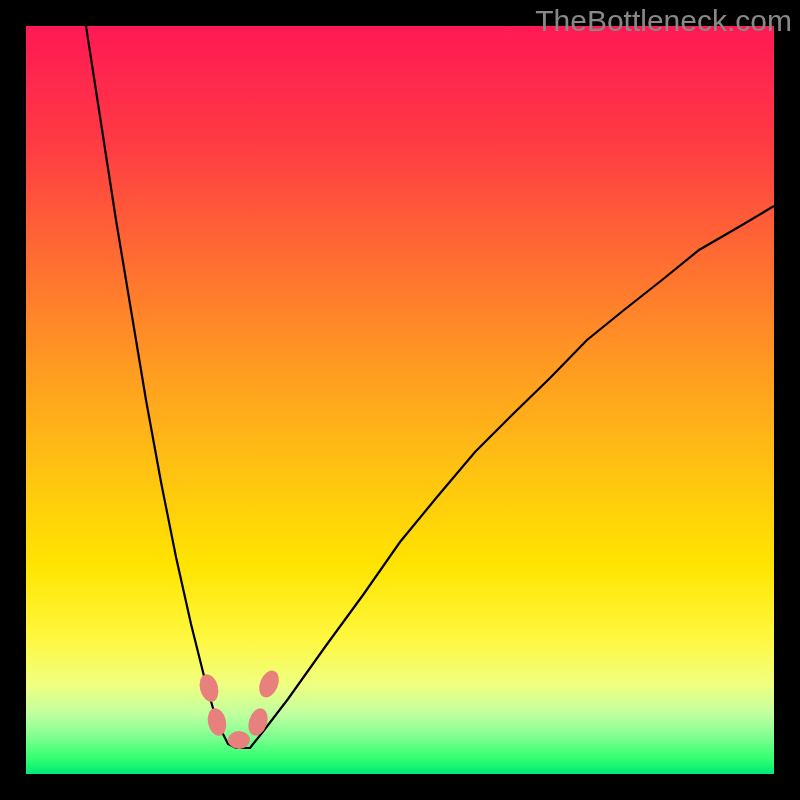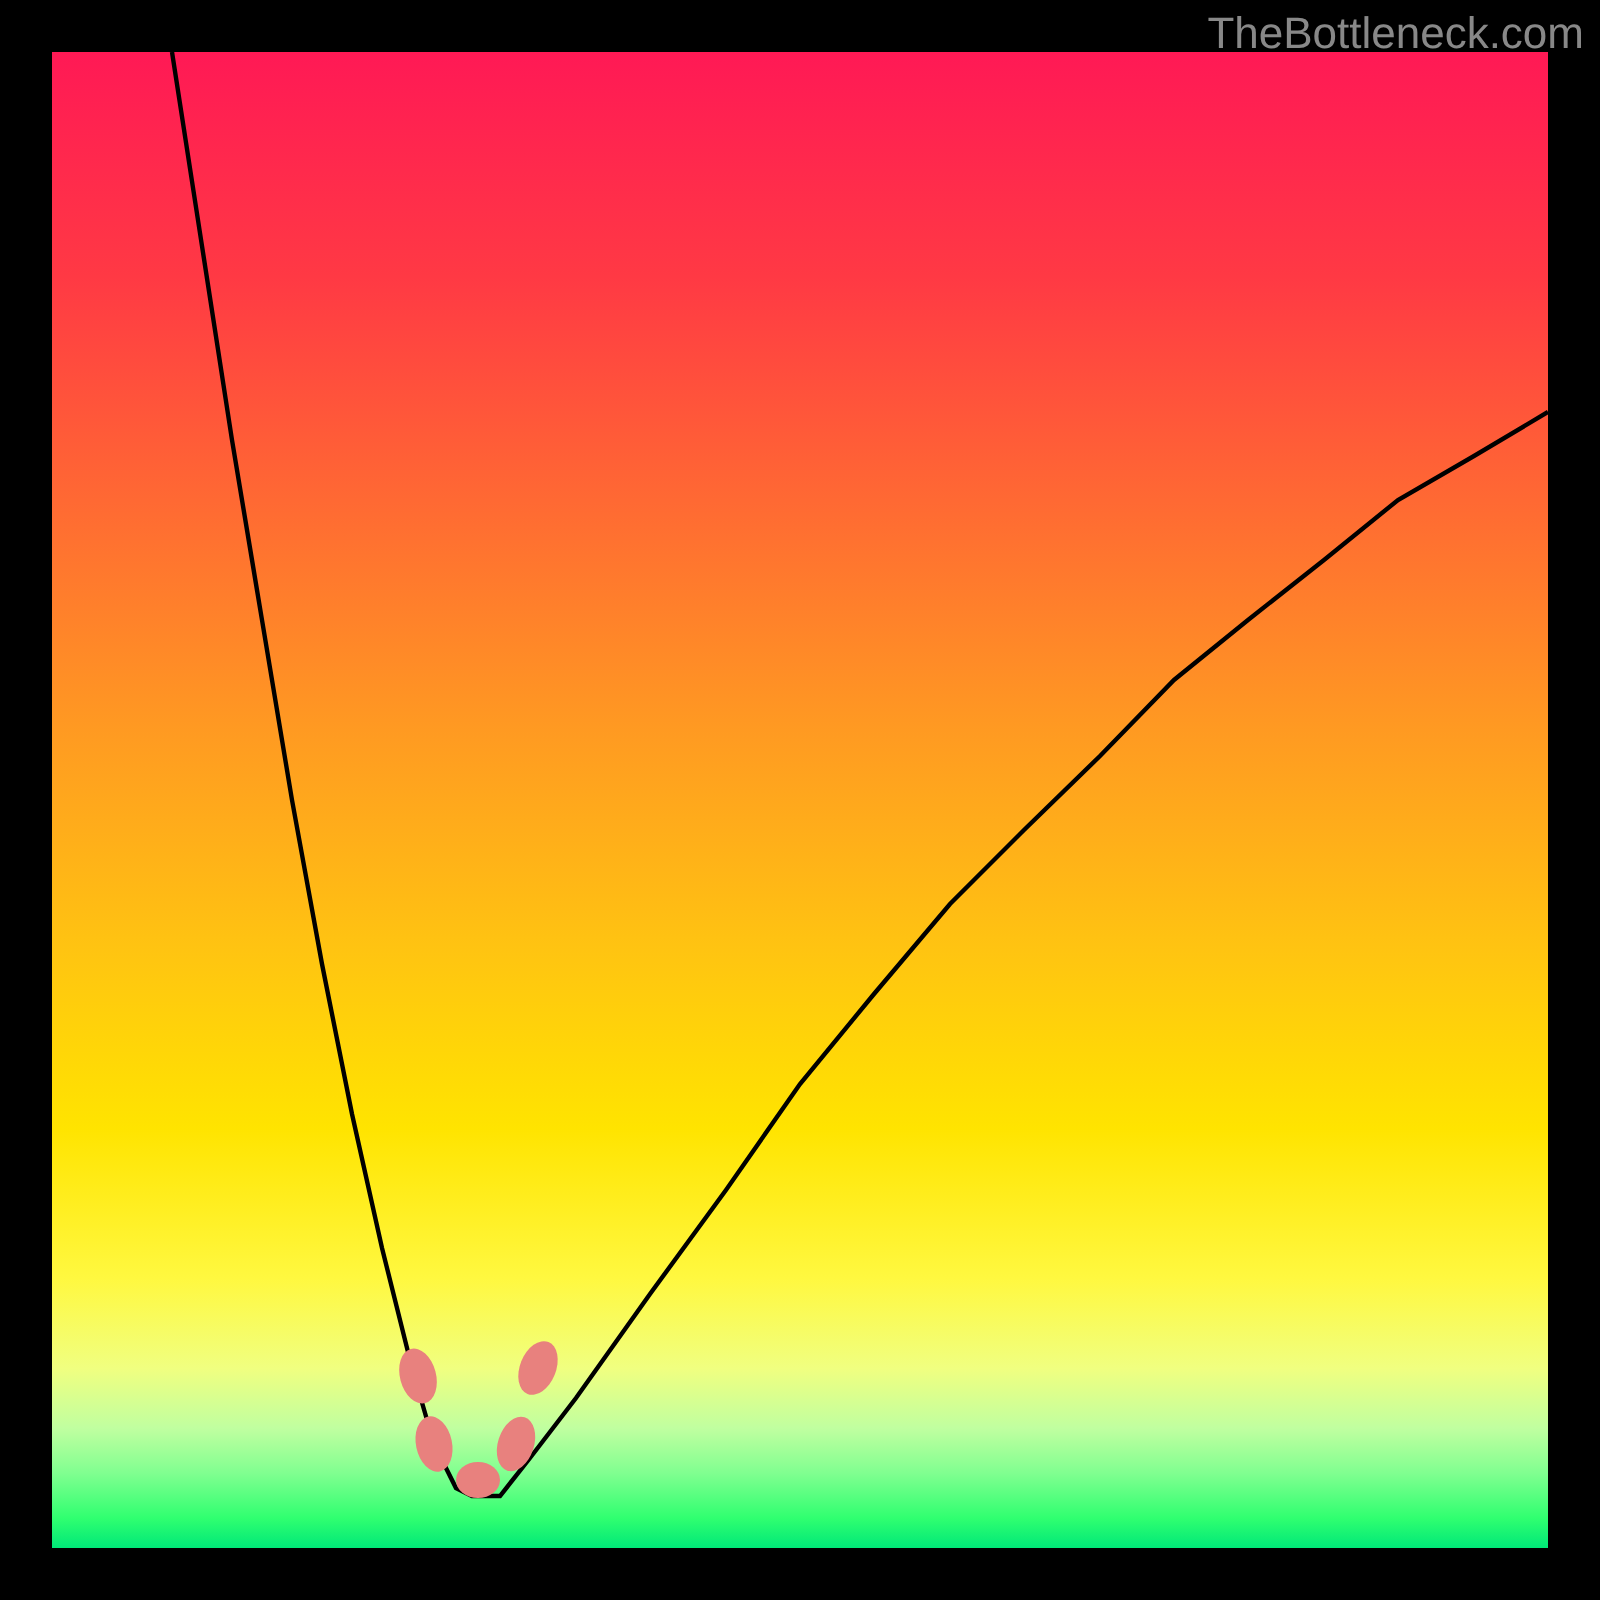--- a/index.html
+++ b/index.html
@@ -20,21 +20,21 @@
       height: 800px;
       background: #000;
       position: relative;
     }
     
     .watermark {
       position: absolute;
       top: 4px;
       right: 8px;
       color: #888;
-      font-size: 22px;
+      font-size: 30px;
       font-weight: normal;
       z-index: 100;
     }
     
     .chart-area {
       position: absolute;
       top: 26px;
       left: 26px;
       width: 748px;
       height: 748px;

